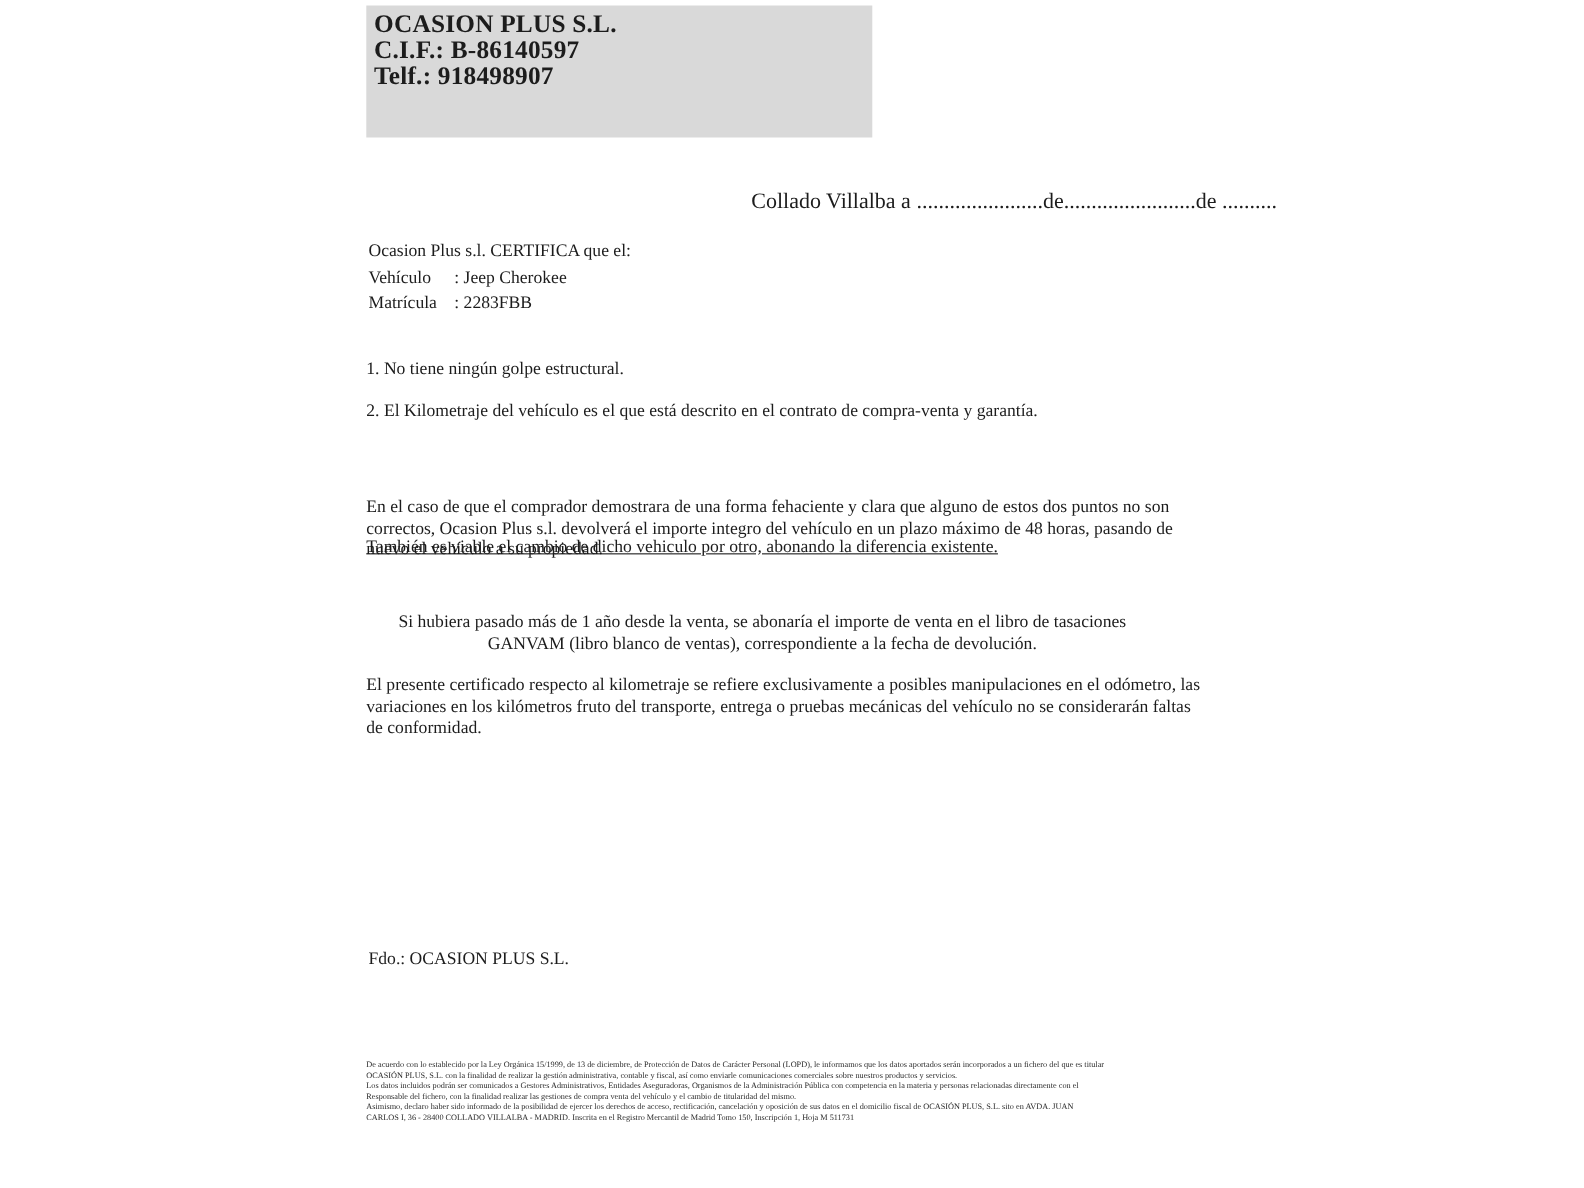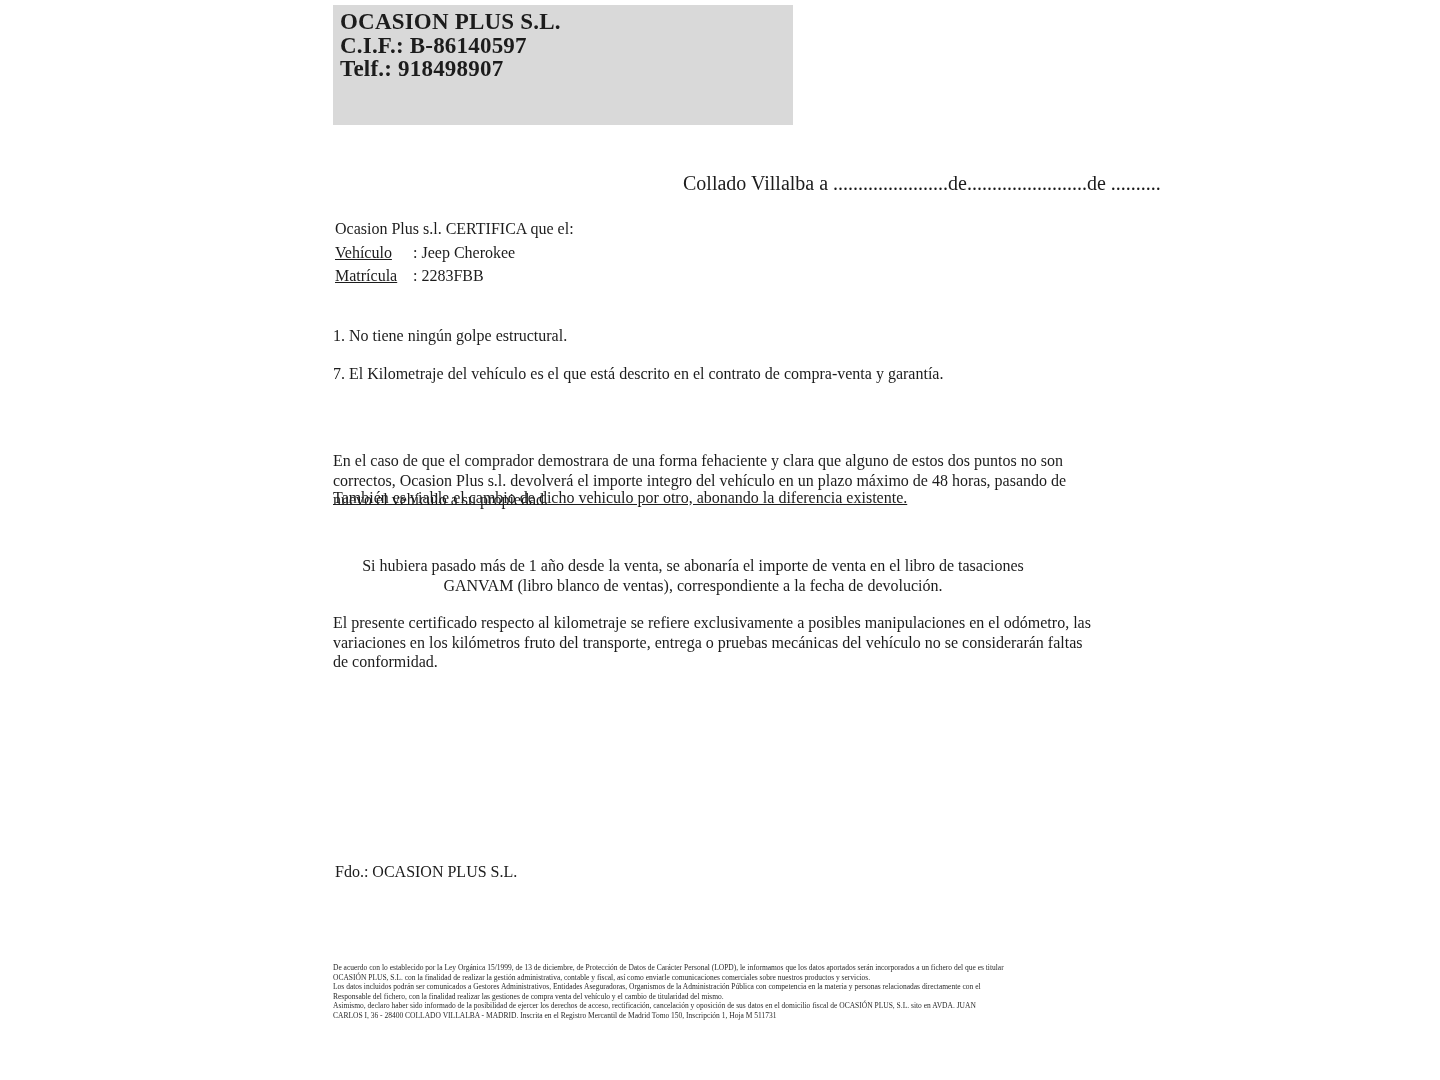--- a/index.html
+++ b/index.html
@@ -44,21 +44,20 @@
   .cert-block {
     position: absolute;
     left: 335px;
     top: 217px;
     font-size: 16px;
     line-height: 23.5px;
   }
   .cert-label {
     display: inline-block;
     width: 78px;
-    text-decoration: underline;
   }
   
   .point-1 { position: absolute; left: 333px; top: 327px; }
   .point-2 { position: absolute; left: 333px; top: 365px; }
   .point-1, .point-2 {
     font-size: 16px;
     white-space: nowrap;
   }
   
   .para {
@@ -108,21 +107,21 @@
     <div>Ocasion Plus s.l. CERTIFICA que el:</div>
     <div>
       <span class="cert-label">Vehículo</span><span>: Jeep Cherokee</span>
     </div>
     <div>
       <span class="cert-label">Matrícula</span><span>: 2283FBB</span>
     </div>
   </div>
 
   <div class="point-1">1. No tiene ningún golpe estructural.</div>
-  <div class="point-2">7. El Kilometraje del vehículo es el que está descrito en el contrato de compra-venta y garantía.</div>
+  <div class="point-2">2. El Kilometraje del vehículo es el que está descrito en el contrato de compra-venta y garantía.</div>
 
   <div class="para para-1">En el caso de que el comprador demostrara de una forma fehaciente y clara que alguno de estos dos puntos no son correctos, Ocasion Plus s.l. devolverá el importe integro del vehículo en un plazo máximo de 48 horas, pasando de nuevo el vehículo a su propiedad.</div>
   <div class="para para-2">También es viable el cambio de dicho vehiculo por otro, abonando la diferencia existente.</div>
   <div class="para para-3">Si hubiera pasado más de 1 año desde la venta, se abonaría el importe de venta en el libro de tasaciones GANVAM (libro blanco de ventas), correspondiente a la fecha de devolución.</div>
   <div class="para para-4">El presente certificado respecto al kilometraje se refiere exclusivamente a posibles manipulaciones en el odómetro, las variaciones en los kilómetros fruto del transporte, entrega o pruebas mecánicas del vehículo no se considerarán faltas de conformidad.</div>
 
   <div class="signature">Fdo.: OCASION PLUS S.L.</div>
 
   <div class="legal">
     <div class="lline">De acuerdo con lo establecido por la Ley Orgánica 15/1999, de 13 de diciembre, de Protección de Datos de Carácter Personal (LOPD), le informamos que los datos aportados serán incorporados a un fichero del que es titular</div>

